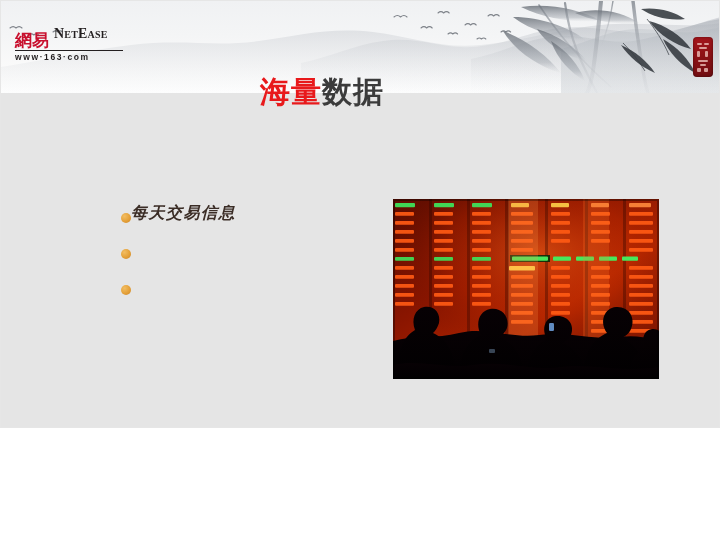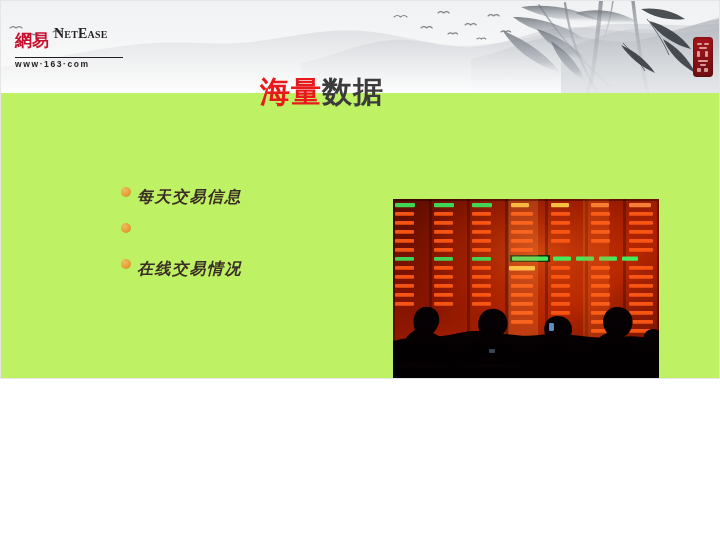--- a/index.html
+++ b/index.html
@@ -7,23 +7,23 @@
     padding: 0;
     background: #ffffff;
   }
   body {
     font-family: "Liberation Sans", sans-serif;
   }
 
   .slide {
     position: relative;
     width: 720px;
-    height: 379px;
+    height: 428px;
     overflow: hidden;
-    background: #bef264;
+    background: #e5e5e5;
     box-sizing: border-box;
     border: 1px solid #e6e6e6;
   }
 
   
   .header-band {
     position: absolute;
     left: 0;
     top: 0;
     width: 720px;
@@ -64,21 +64,21 @@
     font-family: "Liberation Serif", serif;
     font-size: 14px;
     font-weight: bold;
     color: #231f20;
     line-height: 14px;
     letter-spacing: 0.2px;
     font-variant: small-caps;
     padding-bottom: 8px;
   }
   .logo-url {
-    margin-top: 8px;
+    margin-top: 1px;
     border-top: 1.5px solid #231f20;
     padding-top: 1px;
     font-family: "Liberation Sans", sans-serif;
     font-size: 8.5px;
     font-weight: bold;
     color: #231f20;
     letter-spacing: 1.6px;
     width: 108px;
     box-sizing: border-box;
   }
@@ -123,23 +123,22 @@
 
   
   .bullets {
     position: absolute;
     left: 120px;
     top: 186px;
     width: 240px;
   }
   .bullet-item {
     display: flex;
-    align-items: flex-start;
+    align-items: flex-end;
     height: 36px;
-    gap: 6px;
   }
   .bullet-dot {
     width: 10px;
     height: 10px;
     border-radius: 50%;
     background: radial-gradient(circle at 35% 32%, #f2bd62 0%, #e4a038 55%, #c9862b 100%);
     flex: 0 0 auto;
   }
   .bullet-text {
     font-family: "DejaVu Serif", serif;
@@ -281,21 +280,20 @@
       <span class="bullet-dot"></span>
       <span class="bullet-text">每天交易信息</span>
     </div>
 
     <div class="bullet-item">
       <span class="bullet-dot"></span>
     </div>
 
     <div class="bullet-item">
       <span class="bullet-dot"></span>
-      <span class="bullet-text">在线交易情况</span>
     </div>
 
   </div>
 
   <div class="photo">
     <svg width="266" height="180" viewBox="0 0 266 180" aria-hidden="true">
       <defs>
         <linearGradient id="boardGlow" x1="0" y1="0" x2="1" y2="1">
           <stop offset="0%" stop-color="#5c0c00"></stop>
           <stop offset="35%" stop-color="#8a1500"></stop>

